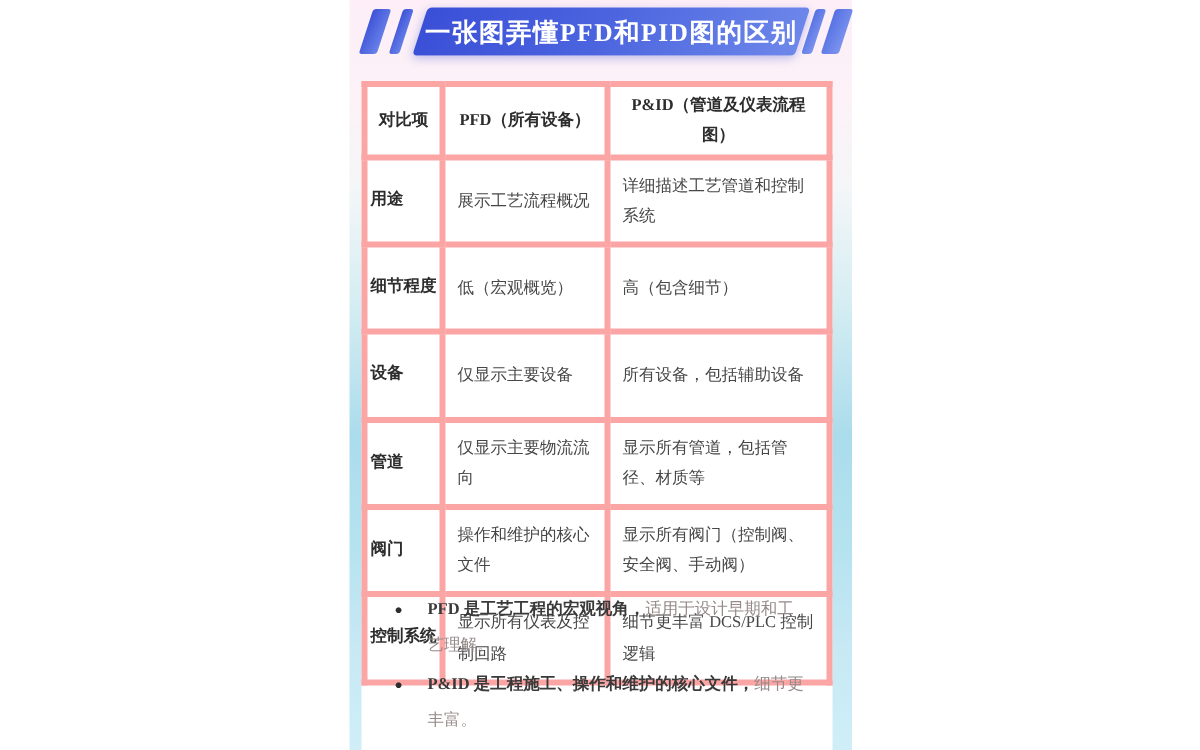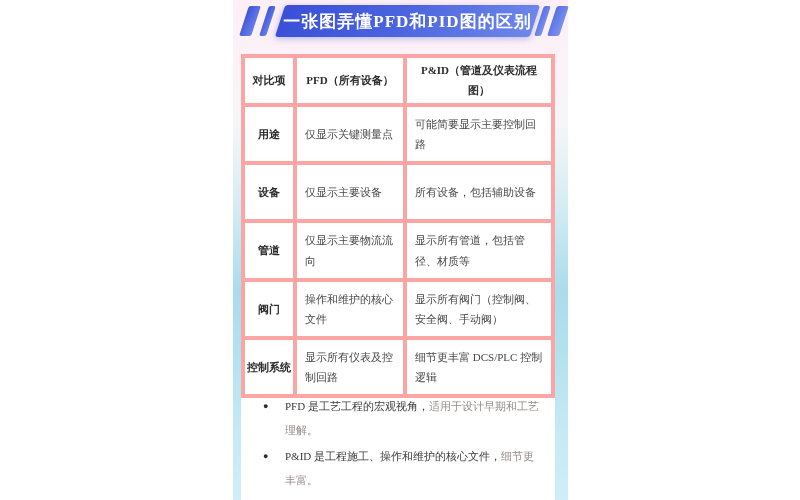--- a/index.html
+++ b/index.html
@@ -38,26 +38,26 @@
   }
   
   .panel{position:absolute;left:8px;top:54px;width:314px;height:446px;background:#ffffff;}
   table.cmp{border-collapse:collapse;width:314px;table-layout:fixed;}
   .cmp th,.cmp td{
     border:4px solid #fca5a5;font-size:11px;line-height:1.85;
     color:#474747;padding:2px 8px;vertical-align:middle;
     font-family:"Liberation Serif","DejaVu Serif",serif;
   }
   .cmp th{font-weight:bold;color:#2d2d2d;text-align:center;padding:2px 3px;}
-  .cmp td.lbl{font-weight:bold;color:#2d2d2d;text-align:center;padding:17px 2px;}
+  .cmp td.lbl{font-weight:bold;color:#2d2d2d;text-align:left;padding:17px 2px;font-family:Liberation Mono, monospace;}
   
   .notes{position:absolute;left:22px;top:340px;width:276px;margin:0;padding:0;list-style:none;}
   .notes li{display:flex;margin-bottom:2px;font-size:11px;line-height:24px;}
   .dot{flex:none;width:13px;margin-right:9px;color:#2d2d2d;font-size:9px;line-height:24px;}
-  .nb{font-weight:normal;color:#3a3a3a;}
+  .nb{font-weight:bold;color:#3a3a3a;}
   .nr{color:#968a8a;}
 </style>
 </head>
 <body>
 
 <div class="stage">
   <div class="card">
 
     <div class="banner">
       <div class="slash l1"></div>
@@ -76,22 +76,27 @@
             <col>
           </colgroup>
         <tbody>
             <tr style="height:28px">
           <th>对比项</th>
           <th>PFD（所有设备）</th>
           <th>P&amp;ID（管道及仪表流程图）</th>
         </tr>
         <tr style="height:33px">
           <td class="lbl">用途</td>
-          <td>仅显示关键测量点</td>
-          <td>可能简要显示主要控制回路</td>
+          <td>展示工艺流程概况</td>
+          <td>详细描述工艺管道和控制系统</td>
+        </tr>
+        <tr style="height:37px">
+          <td class="lbl">细节程度</td>
+          <td>低（宏观概览）</td>
+          <td>高（包含细节）</td>
         </tr>
         <tr style="height:36px">
           <td class="lbl">设备</td>
           <td>仅显示主要设备</td>
           <td>所有设备，包括辅助设备</td>
         </tr>
         <tr style="height:37px">
           <td class="lbl">管道</td>
           <td>仅显示主要物流流向</td>
           <td>显示所有管道，包括管径、材质等</td>

